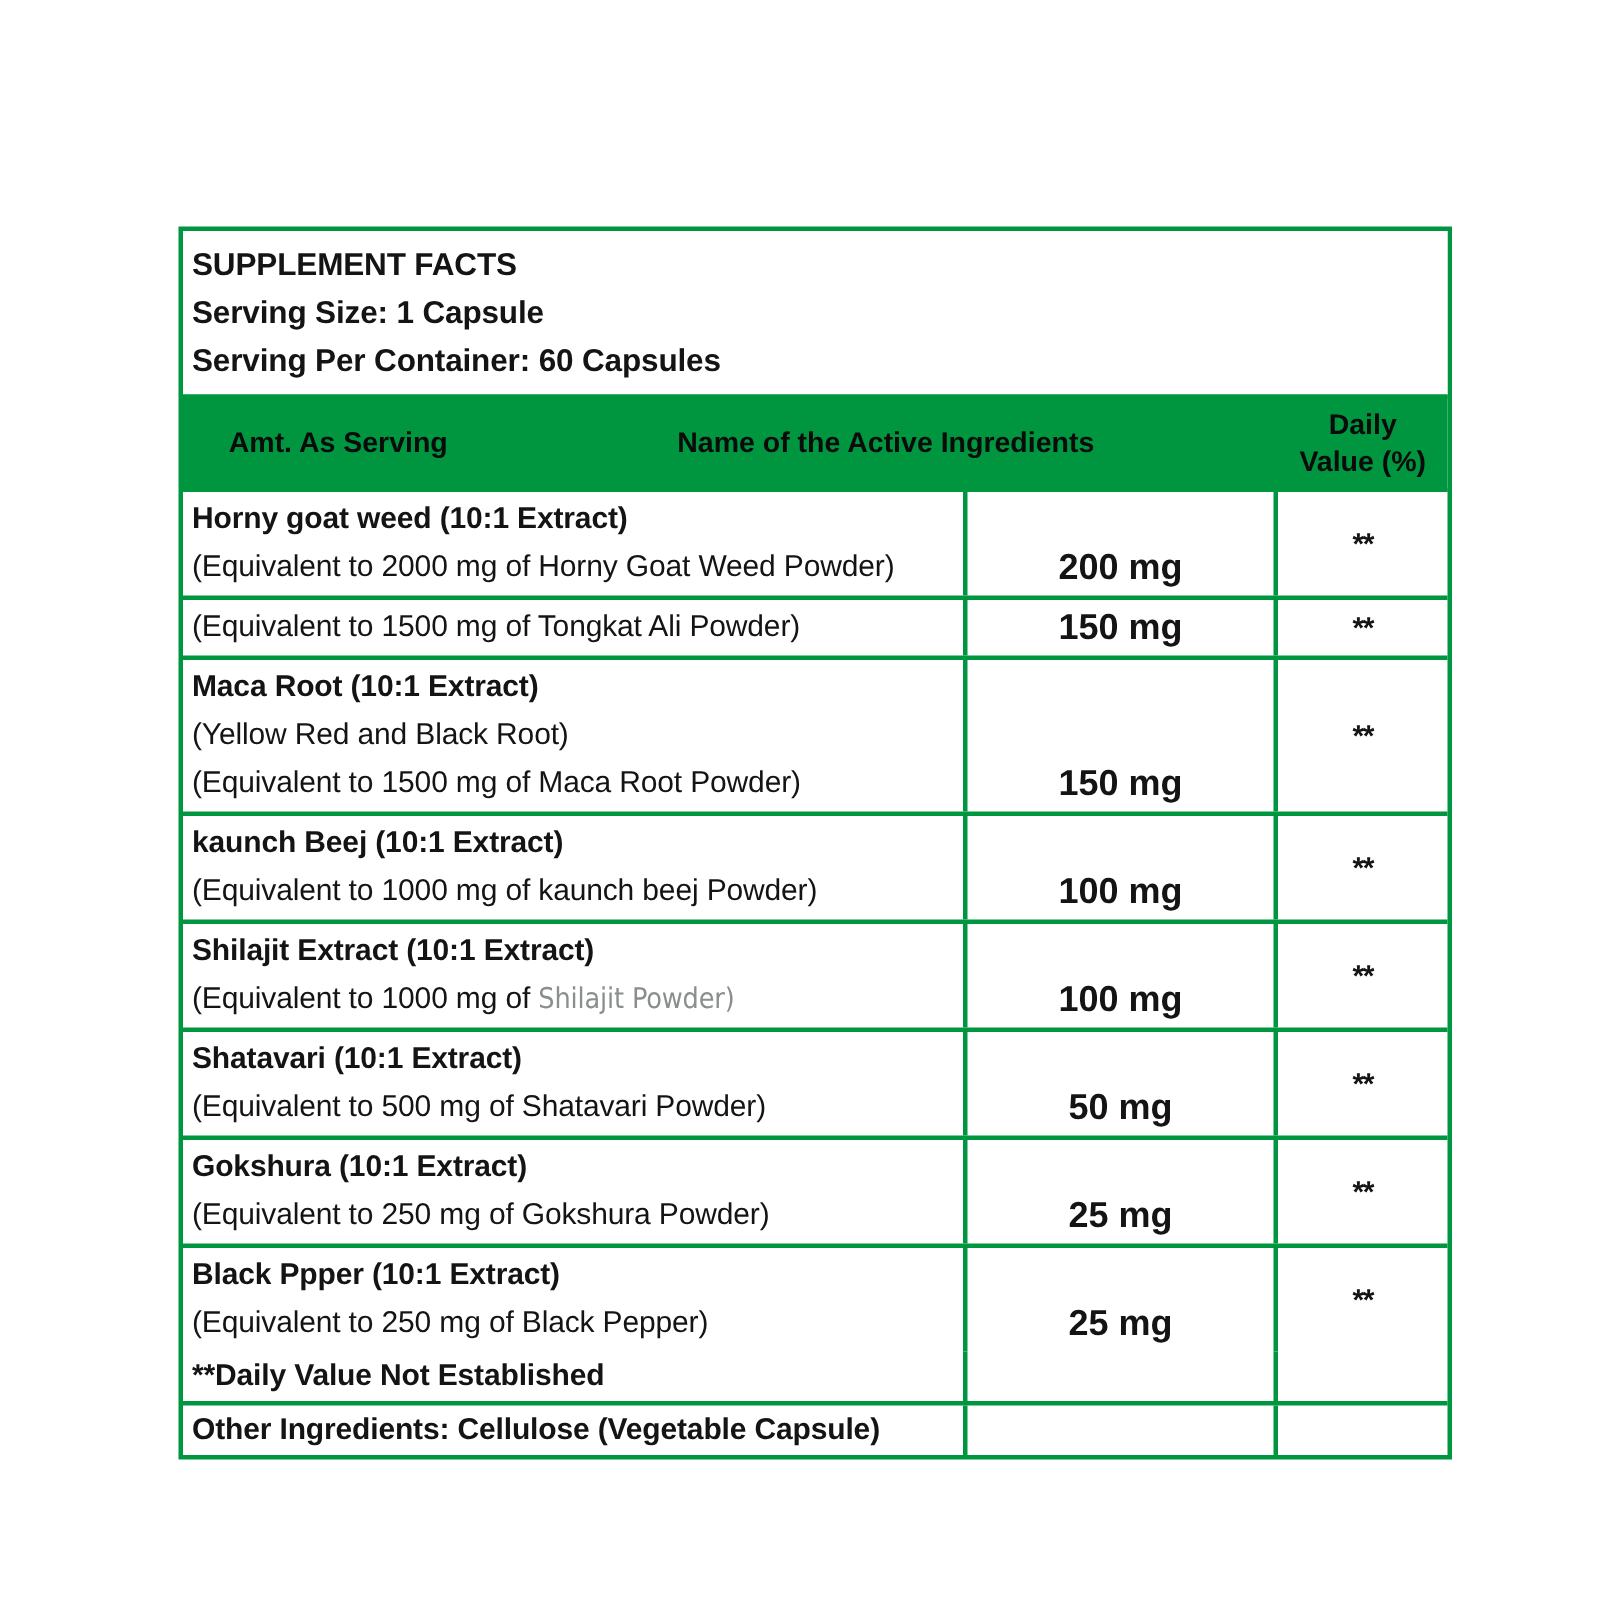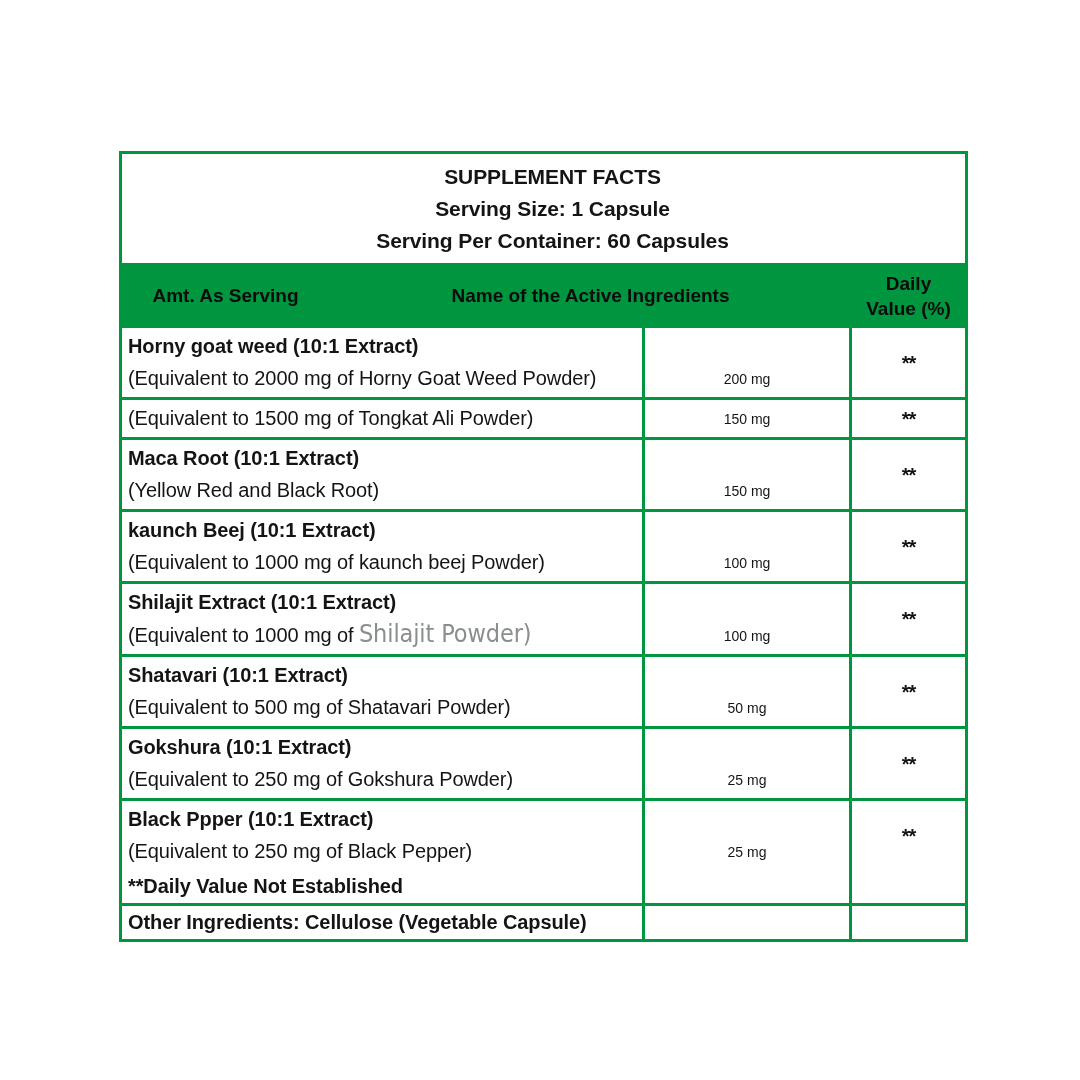--- a/index.html
+++ b/index.html
@@ -35,23 +35,22 @@
   }
 
   :root {
     --green: #00953f;
     --ink: #141414;
     --gray: #8a8f8c;
   }
 
   
   .title-block {
-    padding: 7px 0 6px 18px;
-    background: #ffffff;
-    text-align: center;
+    padding: 7px 0 6px 6px;
+    background: #ffffff;
   }
   .title-line {
     font-weight: bold;
     font-size: 21px;
     line-height: 32px;
     letter-spacing: -0.1px;
     color: var(--ink);
     white-space: nowrap;
   }
 
@@ -113,22 +112,22 @@
   .ing-line {
     font-size: 20px;
     line-height: 32px;
     color: var(--ink);
     white-space: nowrap;
     letter-spacing: -0.1px;
   }
   .ing-line.bold { font-weight: bold; }
 
   .amt-text {
-    font-weight: normal;
-    font-size: 14px;
+    font-weight: bold;
+    font-size: 24px;
     line-height: 24px;
     color: var(--ink);
     white-space: nowrap;
   }
   .dv-text {
     font-weight: bold;
     font-size: 20px;
     line-height: 20px;
     color: var(--ink);
     letter-spacing: -1px;
@@ -143,21 +142,21 @@
     color: var(--ink);
     white-space: nowrap;
     letter-spacing: -0.1px;
   }
   .note-text .reg { font-weight: bold; }
 
   
   .grey-run {
     color: var(--gray);
     font-family: "DejaVu Sans Condensed", "Liberation Sans Narrow", "Liberation Sans", sans-serif;
-    font-size: 25px;
+    font-size: 19px;
   }
 </style>
 </head>
 <body>
 
 <div class="page">
 
   <div class="panel">
 
     <div class="title-block">
@@ -198,20 +197,21 @@
             <div class="amt-text">150 mg</div>
           </div>
           <div class="cell cell-dv">
             <div class="dv-text">**</div>
           </div>
         </div>
         <div class="row">
           <div class="cell cell-name">
             <div class="ing-line bold">Maca Root (10:1 Extract)</div>
             <div class="ing-line">(Yellow Red and Black Root)</div>
+            <div class="ing-line">(Equivalent to 1500 mg of Maca Root Powder)</div>
           </div>
           <div class="cell cell-amt">
             <div class="amt-text">150 mg</div>
           </div>
           <div class="cell cell-dv">
             <div class="dv-text">**</div>
           </div>
         </div>
         <div class="row">
           <div class="cell cell-name">

